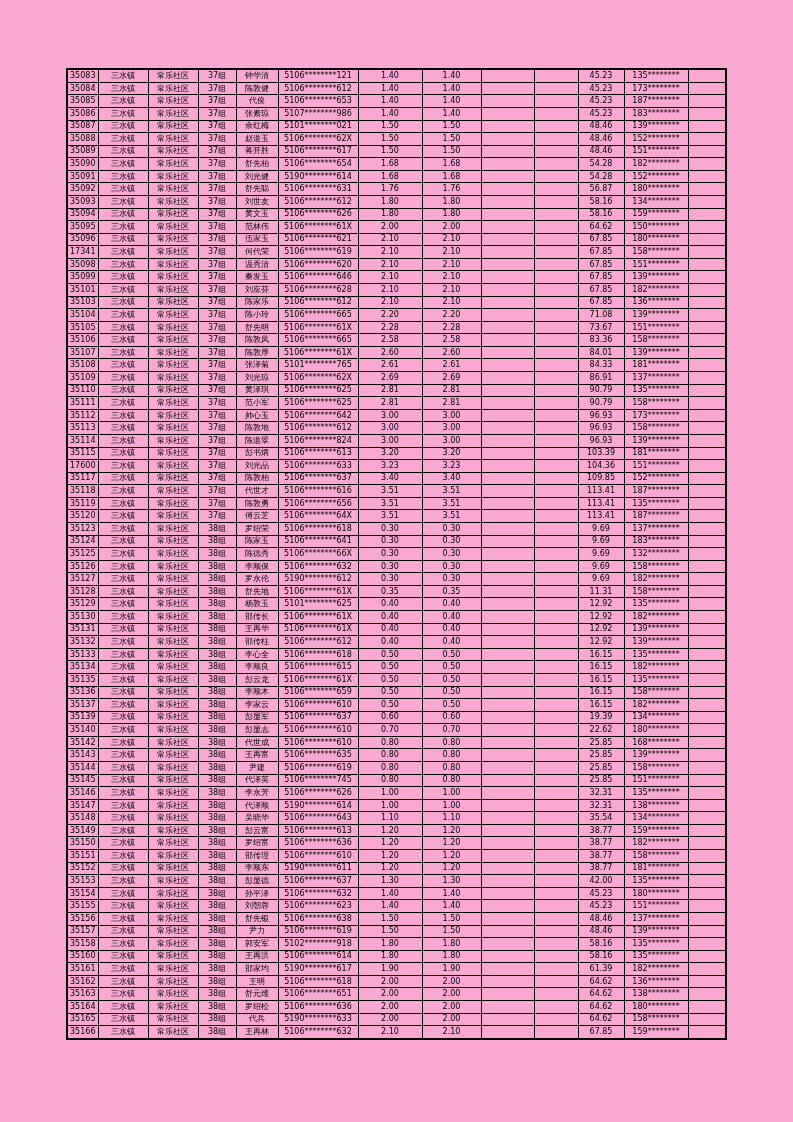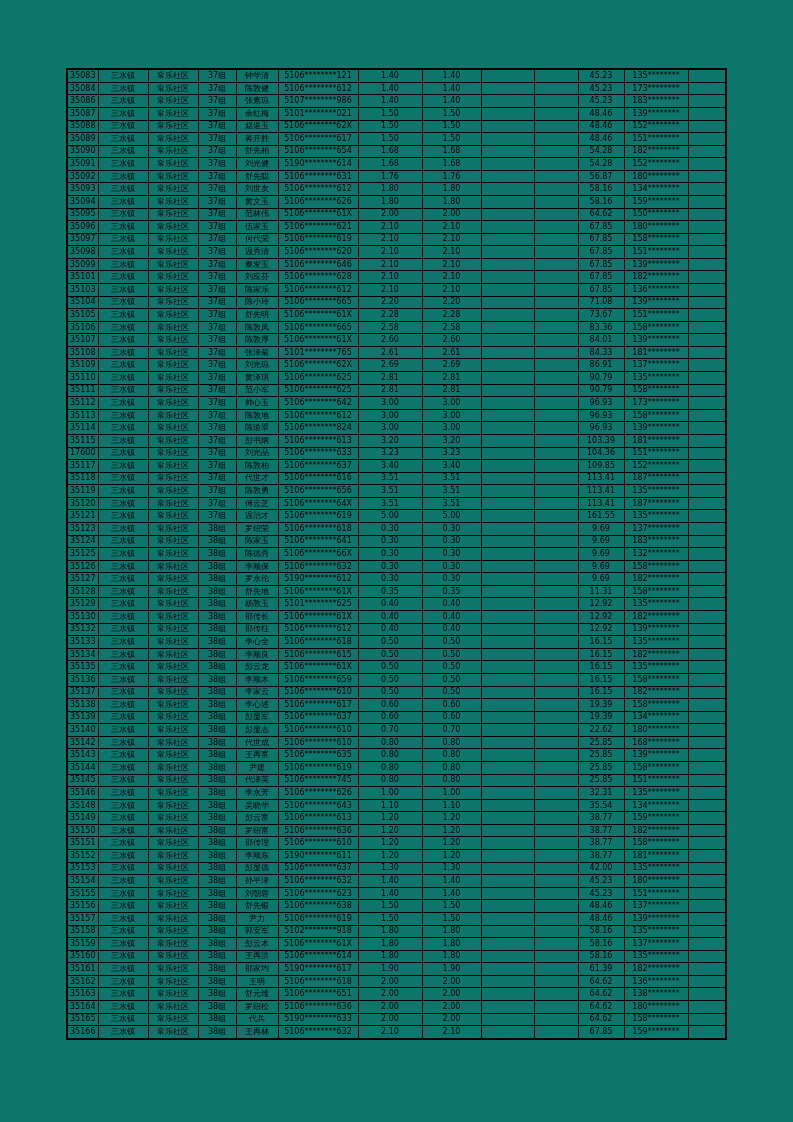--- a/index.html
+++ b/index.html
@@ -1,16 +1,16 @@
 <!DOCTYPE html>
 <html><head>
 <meta charset="utf-8">
 <style>
   html,body{margin:0;padding:0;background:#ffffff;}
-  .page{position:relative;width:793px;height:1122px;background:#0f766e;overflow:hidden;
+  .page{position:relative;width:793px;height:1122px;background:#f9a8d4;overflow:hidden;
         font-family:"DejaVu Sans",sans-serif;}
   table.rec{position:absolute;left:66px;top:68px;width:659px;height:972px;
         border-collapse:collapse;table-layout:fixed;border:2px solid #000;}
   table.rec td{border:1px solid #000;padding:0;font-size:8px;line-height:1;
         text-align:center;vertical-align:middle;color:#000;
         white-space:nowrap;overflow:hidden;}
   table.rec td.num{font-size:8px;letter-spacing:0;}
 </style>
 </head>
 <body>
@@ -57,20 +57,35 @@
           <td class="num">5106********612</td>
           <td class="num">1.40</td>
           <td class="num">1.40</td>
           <td></td>
           <td></td>
           <td class="num">45.23</td>
           <td class="num">173********</td>
           <td></td>
         </tr>
         <tr>
+          <td class="num">35085</td>
+          <td>三水镇</td>
+          <td>常乐社区</td>
+          <td>37组</td>
+          <td>代俊</td>
+          <td class="num">5106********653</td>
+          <td class="num">1.40</td>
+          <td class="num">1.40</td>
+          <td></td>
+          <td></td>
+          <td class="num">45.23</td>
+          <td class="num">187********</td>
+          <td></td>
+        </tr>
+        <tr>
           <td class="num">35086</td>
           <td>三水镇</td>
           <td>常乐社区</td>
           <td>37组</td>
           <td>张素琼</td>
           <td class="num">5107********986</td>
           <td class="num">1.40</td>
           <td class="num">1.40</td>
           <td></td>
           <td></td>
@@ -222,21 +237,21 @@
           <td class="num">5106********621</td>
           <td class="num">2.10</td>
           <td class="num">2.10</td>
           <td></td>
           <td></td>
           <td class="num">67.85</td>
           <td class="num">180********</td>
           <td></td>
         </tr>
         <tr>
-          <td class="num">35097</td>
+          <td class="num">17341</td>
           <td>三水镇</td>
           <td>常乐社区</td>
           <td>37组</td>
           <td>何代荣</td>
           <td class="num">5106********619</td>
           <td class="num">2.10</td>
           <td class="num">2.10</td>
           <td></td>
           <td></td>
           <td class="num">67.85</td>
@@ -552,35 +567,20 @@
           <td class="num">5106********64X</td>
           <td class="num">3.51</td>
           <td class="num">3.51</td>
           <td></td>
           <td></td>
           <td class="num">113.41</td>
           <td class="num">187********</td>
           <td></td>
         </tr>
         <tr>
-          <td class="num">35121</td>
-          <td>三水镇</td>
-          <td>常乐社区</td>
-          <td>37组</td>
-          <td>温治才</td>
-          <td class="num">5106********619</td>
-          <td class="num">5.00</td>
-          <td class="num">5.00</td>
-          <td></td>
-          <td></td>
-          <td class="num">161.55</td>
-          <td class="num">135********</td>
-          <td></td>
-        </tr>
-        <tr>
           <td class="num">35123</td>
           <td>三水镇</td>
           <td>常乐社区</td>
           <td>38组</td>
           <td>罗绍荣</td>
           <td class="num">5106********618</td>
           <td class="num">0.30</td>
           <td class="num">0.30</td>
           <td></td>
           <td></td>
@@ -687,20 +687,35 @@
           <td class="num">5106********61X</td>
           <td class="num">0.40</td>
           <td class="num">0.40</td>
           <td></td>
           <td></td>
           <td class="num">12.92</td>
           <td class="num">182********</td>
           <td></td>
         </tr>
         <tr>
+          <td class="num">35131</td>
+          <td>三水镇</td>
+          <td>常乐社区</td>
+          <td>38组</td>
+          <td>王再华</td>
+          <td class="num">5106********61X</td>
+          <td class="num">0.40</td>
+          <td class="num">0.40</td>
+          <td></td>
+          <td></td>
+          <td class="num">12.92</td>
+          <td class="num">139********</td>
+          <td></td>
+        </tr>
+        <tr>
           <td class="num">35132</td>
           <td>三水镇</td>
           <td>常乐社区</td>
           <td>38组</td>
           <td>邵传柱</td>
           <td class="num">5106********612</td>
           <td class="num">0.40</td>
           <td class="num">0.40</td>
           <td></td>
           <td></td>
@@ -777,35 +792,20 @@
           <td class="num">5106********610</td>
           <td class="num">0.50</td>
           <td class="num">0.50</td>
           <td></td>
           <td></td>
           <td class="num">16.15</td>
           <td class="num">182********</td>
           <td></td>
         </tr>
         <tr>
-          <td class="num">35138</td>
-          <td>三水镇</td>
-          <td>常乐社区</td>
-          <td>38组</td>
-          <td>李心述</td>
-          <td class="num">5106********617</td>
-          <td class="num">0.60</td>
-          <td class="num">0.60</td>
-          <td></td>
-          <td></td>
-          <td class="num">19.39</td>
-          <td class="num">158********</td>
-          <td></td>
-        </tr>
-        <tr>
           <td class="num">35139</td>
           <td>三水镇</td>
           <td>常乐社区</td>
           <td>38组</td>
           <td>彭显军</td>
           <td class="num">5106********637</td>
           <td class="num">0.60</td>
           <td class="num">0.60</td>
           <td></td>
           <td></td>
@@ -897,20 +897,35 @@
           <td class="num">5106********626</td>
           <td class="num">1.00</td>
           <td class="num">1.00</td>
           <td></td>
           <td></td>
           <td class="num">32.31</td>
           <td class="num">135********</td>
           <td></td>
         </tr>
         <tr>
+          <td class="num">35147</td>
+          <td>三水镇</td>
+          <td>常乐社区</td>
+          <td>38组</td>
+          <td>代泽顺</td>
+          <td class="num">5190********614</td>
+          <td class="num">1.00</td>
+          <td class="num">1.00</td>
+          <td></td>
+          <td></td>
+          <td class="num">32.31</td>
+          <td class="num">138********</td>
+          <td></td>
+        </tr>
+        <tr>
           <td class="num">35148</td>
           <td>三水镇</td>
           <td>常乐社区</td>
           <td>38组</td>
           <td>吴晓华</td>
           <td class="num">5106********643</td>
           <td class="num">1.10</td>
           <td class="num">1.10</td>
           <td></td>
           <td></td>
@@ -1059,35 +1074,20 @@
           <td>常乐社区</td>
           <td>38组</td>
           <td>郭安军</td>
           <td class="num">5102********918</td>
           <td class="num">1.80</td>
           <td class="num">1.80</td>
           <td></td>
           <td></td>
           <td class="num">58.16</td>
           <td class="num">135********</td>
-          <td></td>
-        </tr>
-        <tr>
-          <td class="num">35159</td>
-          <td>三水镇</td>
-          <td>常乐社区</td>
-          <td>38组</td>
-          <td>彭云木</td>
-          <td class="num">5106********61X</td>
-          <td class="num">1.80</td>
-          <td class="num">1.80</td>
-          <td></td>
-          <td></td>
-          <td class="num">58.16</td>
-          <td class="num">137********</td>
           <td></td>
         </tr>
         <tr>
           <td class="num">35160</td>
           <td>三水镇</td>
           <td>常乐社区</td>
           <td>38组</td>
           <td>王再洪</td>
           <td class="num">5106********614</td>
           <td class="num">1.80</td>

